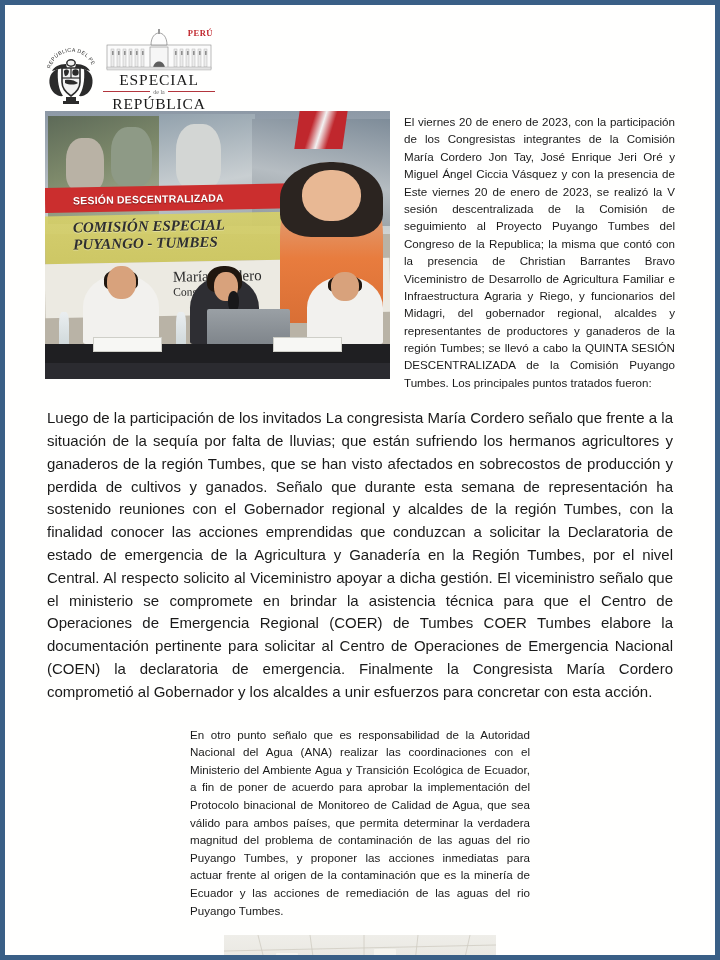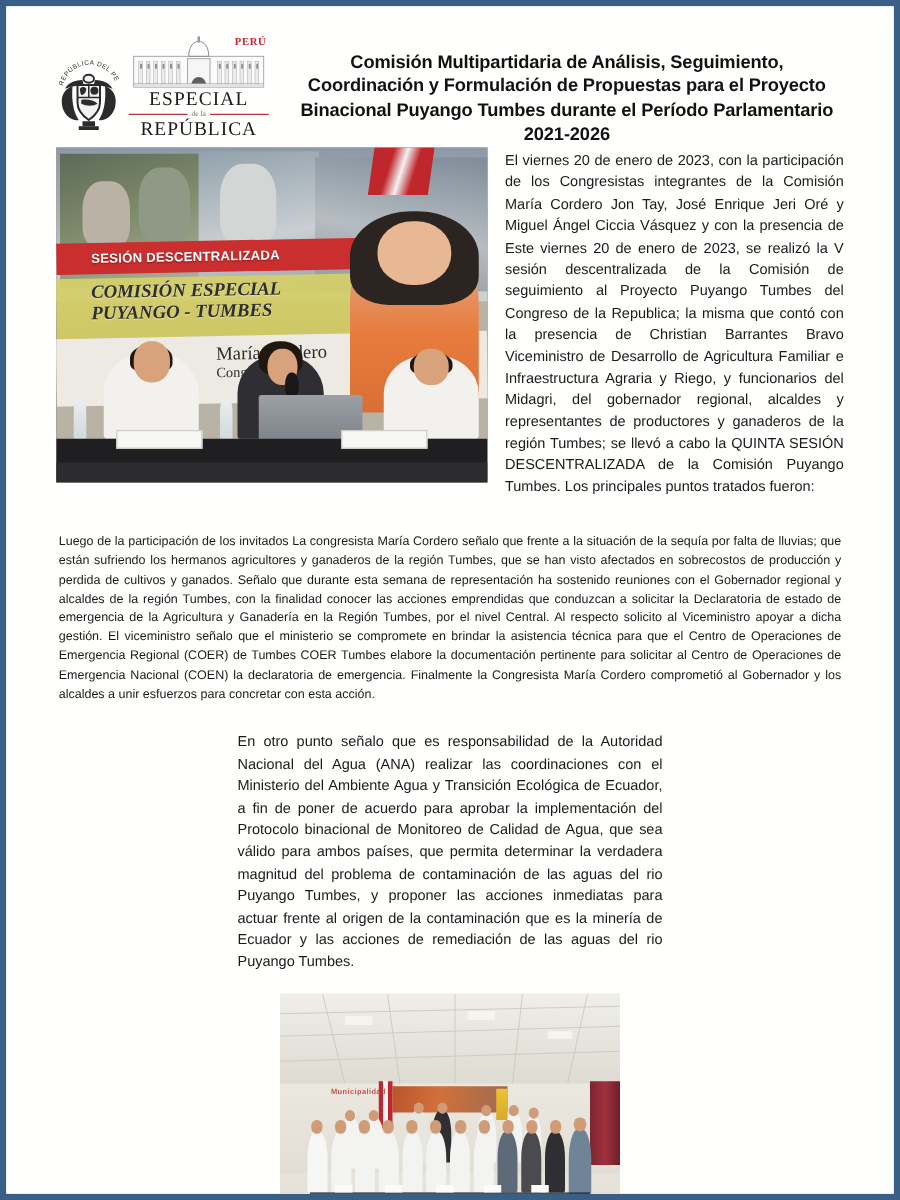--- a/index.html
+++ b/index.html
@@ -135,25 +135,25 @@
     font-size: 11.6px;
     line-height: 1.50;
     text-align: justify;
     text-justify: inter-word;
     color: #1a1a1a;
     padding-top: 2px;
   }
 
   
   .sec2 {
-    font-size: 10px;
+    font-size: 15px;
     line-height: 1.52;
     text-align: justify;
     color: #1a1a1a;
-    margin-top: 28px;
+    margin-top: 16px;
     padding: 0 2px;
   }
 
   
   .sec3 {
     display: flex;
     gap: 16px;
     align-items: center;
     margin-top: 22px;
     flex-direction: column;
@@ -446,21 +446,20 @@
         <div class="congreso-word">ESPECIAL</div>
         <div class="dela-row">
           <span class="dela-rule"></span>
           <span class="dela-text">de la</span>
           <span class="dela-rule"></span>
         </div>
         <div class="republica-word">REPÚBLICA</div>
       </div>
     </div>
 
-    <div class="header-title">Comisión Multipartidaria  de Análisis, Seguimiento, Coordinación y Formulación  de Propuestas  para el Proyecto Binacional  Puyango Tumbes durante el Período Parlamentario  2021-2026</div>
   </div>
 
 
   <div class="sec1">
 
     <div class="photo1">
       <div class="p1-banner"></div>
       <div class="p1-sky"></div>
       <div class="p1-topphoto-l"></div>
       <div class="p1-topphoto-m"></div>

